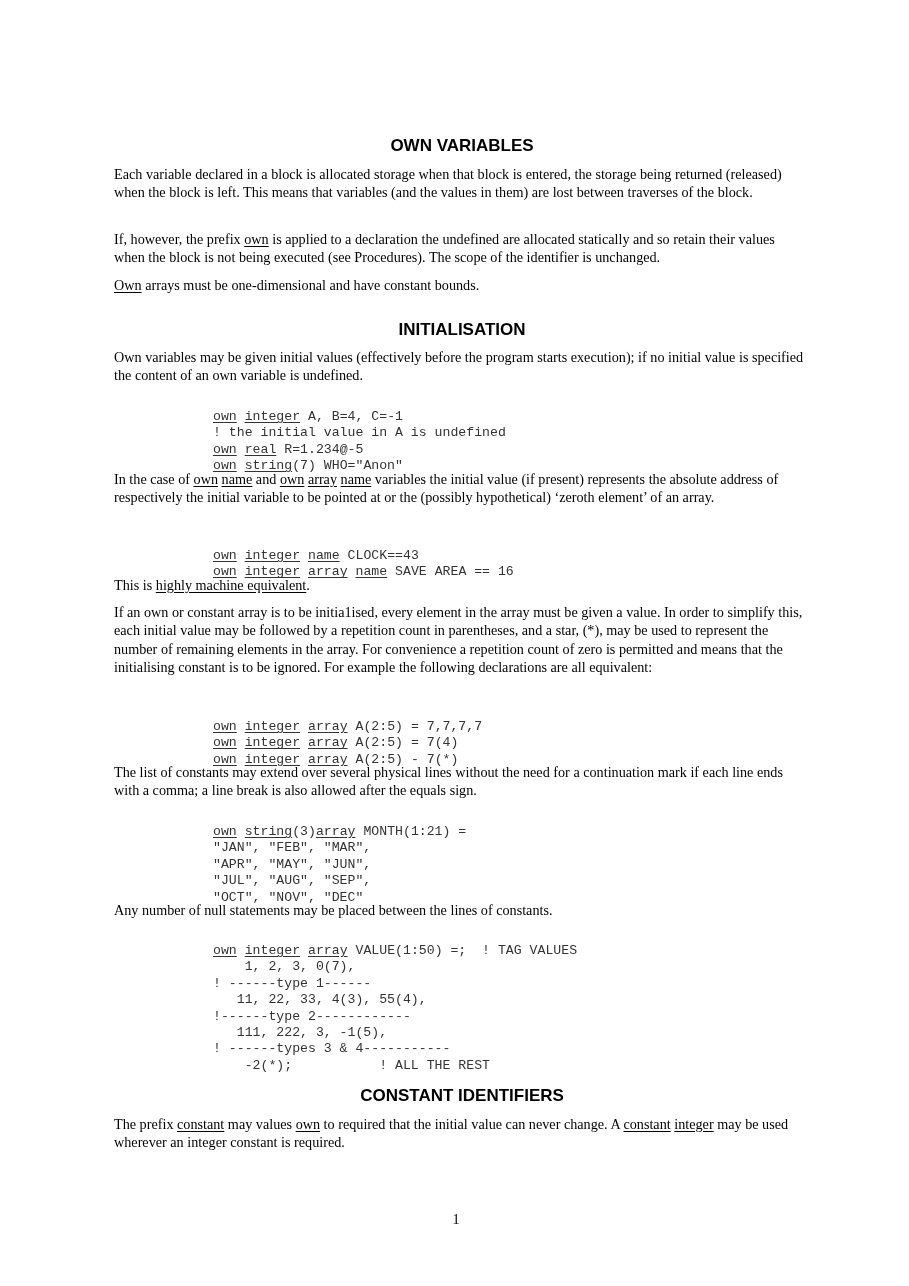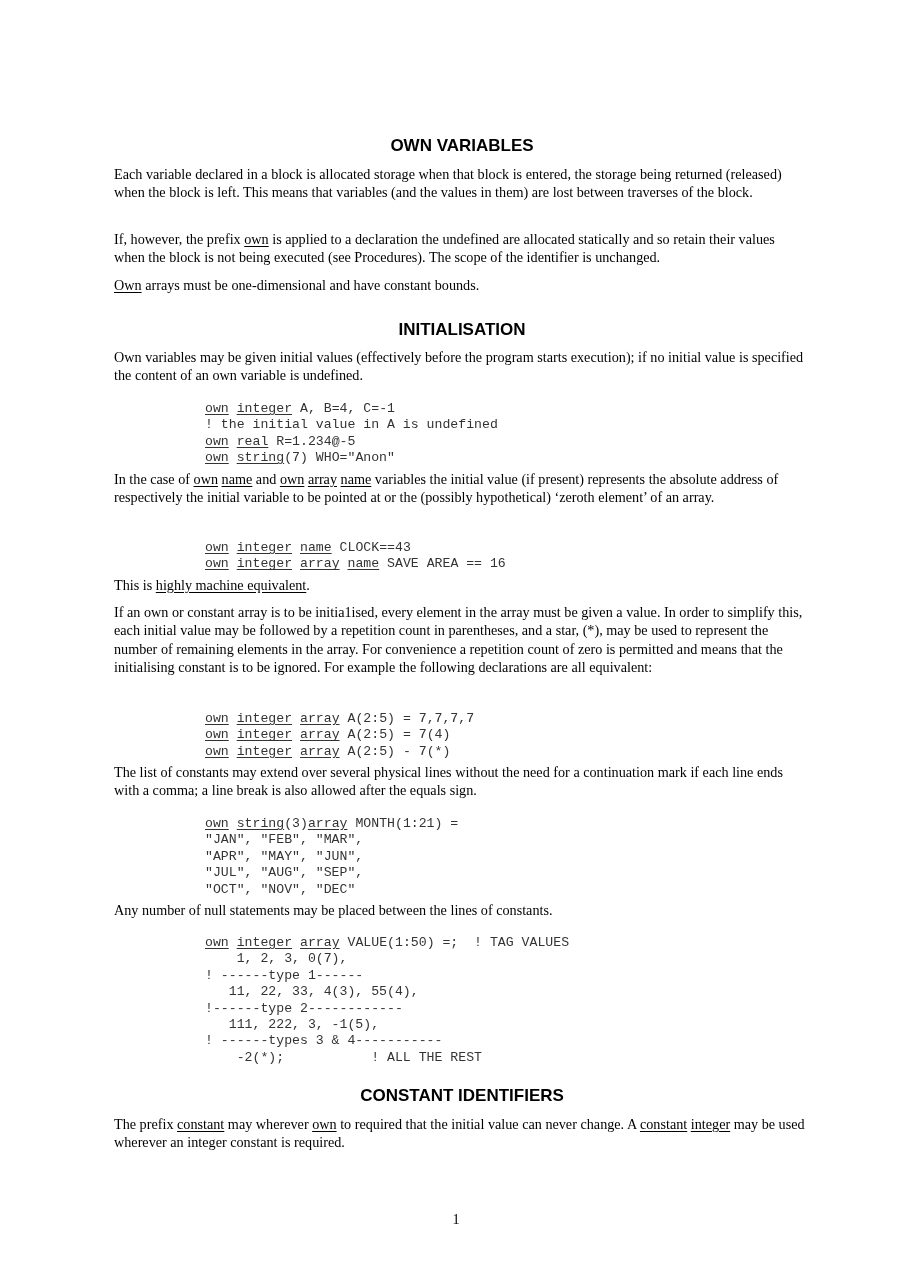--- a/index.html
+++ b/index.html
@@ -1,20 +1,20 @@
 <!DOCTYPE html>
 <html><head>
 <meta charset="utf-8">
 <style>
   html, body { margin:0; padding:0; background:#ffffff; }
   body { width:909px; height:1286px; position:relative; overflow:hidden; color:#000; }
   .page { position:absolute; left:110px; top:0; width:692px; }
   .h { font-family:"Liberation Sans", sans-serif; font-weight:bold; font-size:17px; text-align:center; position:absolute; left:0; width:692px; margin:6px; }
   .p { font-family:"Liberation Serif", serif; font-size:14.2px; line-height:18.4px; position:absolute; left:4px; width:692px; margin:0; }
-  .code { font-family:"Liberation Mono", monospace; font-size:13.2px; line-height:16.4px; position:absolute; left:87px; margin:8px; white-space:pre; color:#333; }
+  .code { font-family:"Liberation Mono", monospace; font-size:13.2px; line-height:16.4px; position:absolute; left:87px; margin:16px; white-space:pre; color:#333; }
   .u { text-decoration:underline; text-underline-offset:2px; }
   .pnum { font-family:"Liberation Serif", serif; font-size:14.2px; position:absolute; left:0; width:692px; text-align:center; }
 </style>
 </head>
 <body>
 
 <div class="page">
 
   <h2 class="h" style="top:130px">OWN VARIABLES</h2>
   <p class="p" style="top:165px"><span>Each variable declared in a block is allocated storage when that block is entered, the storage being returned (released) when the block is left.  This means that variables (and the values in them) are lost between traverses of the block.</span></p>
@@ -28,16 +28,16 @@
   <div class="code" style="top:532px"><div><span class="u">own</span><span> </span><span class="u">integer</span><span> </span><span class="u">name</span><span> CLOCK==43</span></div><div><span class="u">own</span><span> </span><span class="u">integer</span><span> </span><span class="u">array</span><span> </span><span class="u">name</span><span> SAVE AREA == 16</span></div></div>
   <p class="p" style="top:576px"><span>This is </span><span class="u">highly machine equivalent</span><span>.</span></p>
   <p class="p" style="top:603px"><span>If an own or constant array is to be initia1ised, every element in the array must be given a value.   In order to simplify this, each initial value may be followed by a repetition count in parentheses, and a star,  (*), may be used to represent the number of remaining elements in the array.   For convenience a repetition count of zero is permitted and means that the initialising constant is to be ignored.   For example the following declarations are all equivalent:</span></p>
   <div class="code" style="top:703px"><div><span class="u">own</span><span> </span><span class="u">integer</span><span> </span><span class="u">array</span><span> A(2:5) = 7,7,7,7</span></div><div><span class="u">own</span><span> </span><span class="u">integer</span><span> </span><span class="u">array</span><span> A(2:5) = 7(4)</span></div><div><span class="u">own</span><span> </span><span class="u">integer</span><span> </span><span class="u">array</span><span> A(2:5) - 7(*)</span></div></div>
   <p class="p" style="top:763px"><span>The list of constants may extend over several physical lines without the need for a continuation mark if each line ends with a comma; a line break is also allowed after the equals sign.</span></p>
   <div class="code" style="top:808px"><div><span class="u">own</span><span> </span><span class="u">string</span><span>(3)</span><span class="u">array</span><span> MONTH(1:21) =</span></div><div><span>"JAN", "FEB", "MAR",</span></div><div><span>"APR", "MAY", "JUN",</span></div><div><span>"JUL", "AUG", "SEP",</span></div><div><span>"OCT", "NOV", "DEC"</span></div></div>
   <p class="p" style="top:901px"><span>Any number of null statements may be placed between the lines of constants.</span></p>
   <div class="code" style="top:927px"><div><span class="u">own</span><span> </span><span class="u">integer</span><span> </span><span class="u">array</span><span> VALUE(1:50) =;  ! TAG VALUES</span></div><div><span>    1, 2, 3, 0(7),</span></div><div><span>! ------type 1------</span></div><div><span>   11, 22, 33, 4(3), 55(4),</span></div><div><span>!------type 2------------</span></div><div><span>   111, 222, 3, -1(5),</span></div><div><span>! ------types 3 &amp; 4-----------</span></div><div><span>    -2(*);           ! ALL THE REST</span></div></div>
 
   <h2 class="h" style="top:1080px">CONSTANT IDENTIFIERS</h2>
-  <p class="p" style="top:1115px"><span>The prefix </span><span class="u">constant</span><span> may wherever </span><span class="u">own</span><span> to required that the initial value can never change.  A </span><span class="u">constant</span><span> </span><span class="u">integer</span><span> may be used wherever an integer constant is required.</span></p>
+  <p class="p" style="top:1115px"><span>The prefix </span><span class="u">constant</span><span> may values </span><span class="u">own</span><span> to required that the initial value can never change.  A </span><span class="u">constant</span><span> </span><span class="u">integer</span><span> may be used wherever an integer constant is required.</span></p>
 
   <div class="pnum" style="top:1211px">1</div>
 </div>
 
 </body></html>

